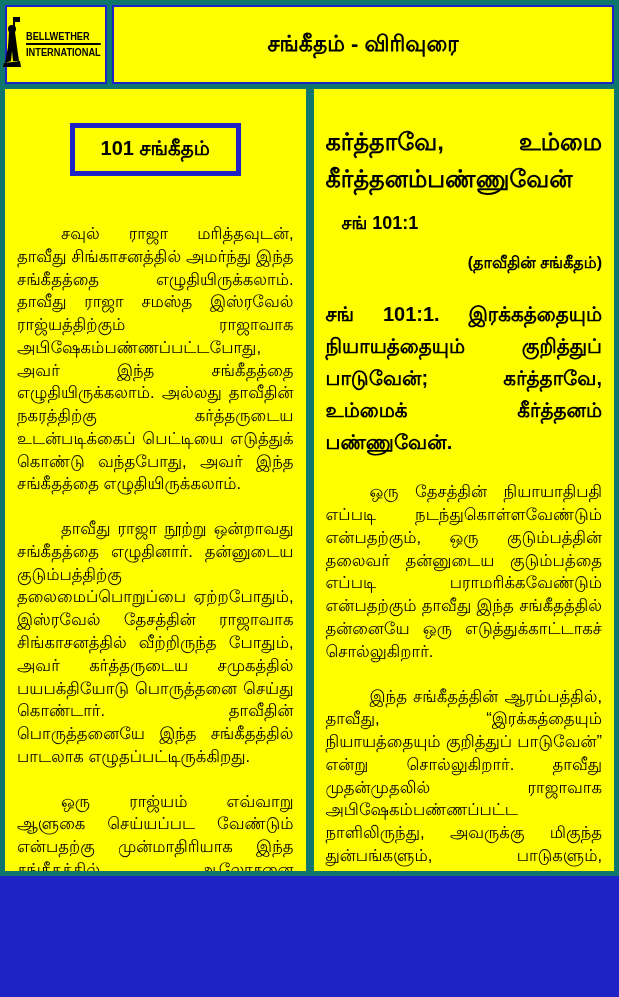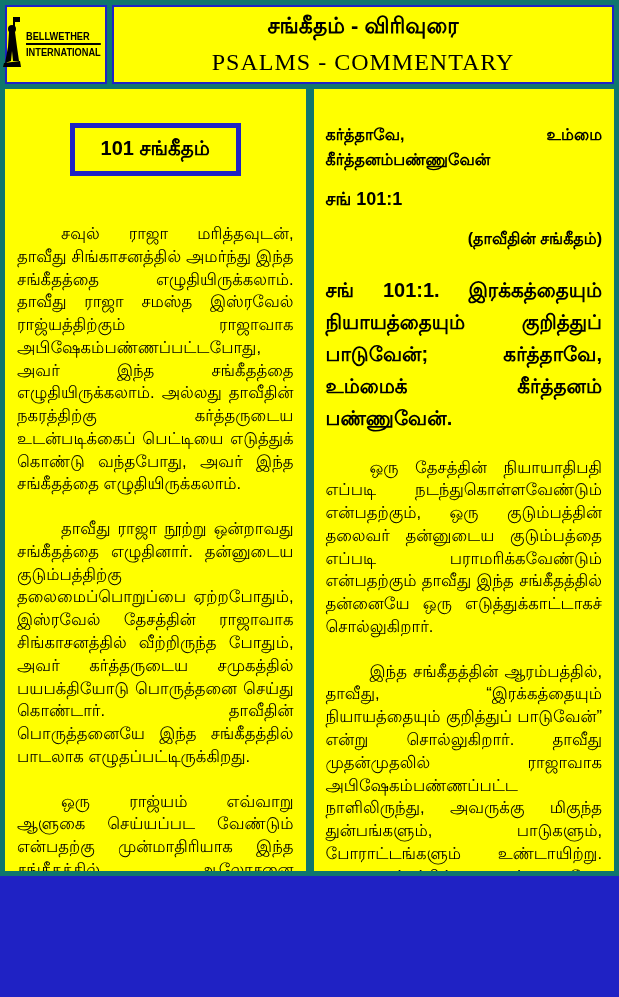--- a/index.html
+++ b/index.html
@@ -83,31 +83,31 @@
     display: inline-block;
     border: 5px solid #1f22c4;
     padding: 9px 26px;
     font-size: 20px;
     font-weight: bold;
     color: #000;
     background: #ffff00;
   }
   .r-heading {
     font-weight: bold;
-    font-size: 16px;
+    font-size: 24px;
     color: #000;
     text-align: justify;
     line-height: 1.55;
     margin: 0 0 16px 0;
   }
   .r-verse-ref {
     font-weight: bold;
     font-size: 18px;
     color: #000;
-    margin: 0 0 18px 0;
+    margin: 0 0 18px 16px;
   }
   .r-subtitle {
     font-weight: bold;
     font-size: 16px;
     color: #000;
     text-align: right;
     margin: 0 0 24px 0;
   }
   .r-verse-text {
     font-weight: bold;
@@ -138,21 +138,20 @@
         </svg>
       </span>
       <span class="logo-text">
         <span class="logo-line underlined">BELLWETHER</span>
         <span class="logo-line">INTERNATIONAL</span>
       </span>
     </div>
 
     <div class="hbox title-box">
       <div class="title-tamil">சங்கீதம் - விரிவுரை</div>
-      <div class="title-english">PSALMS - COMMENTARY</div>
     </div>
 
   </div>
 
   <div class="main">
 
     <div class="col">
       <div class="psalm-box-wrap">
         <span class="psalm-box">101 சங்கீதம்</span>
       </div>

